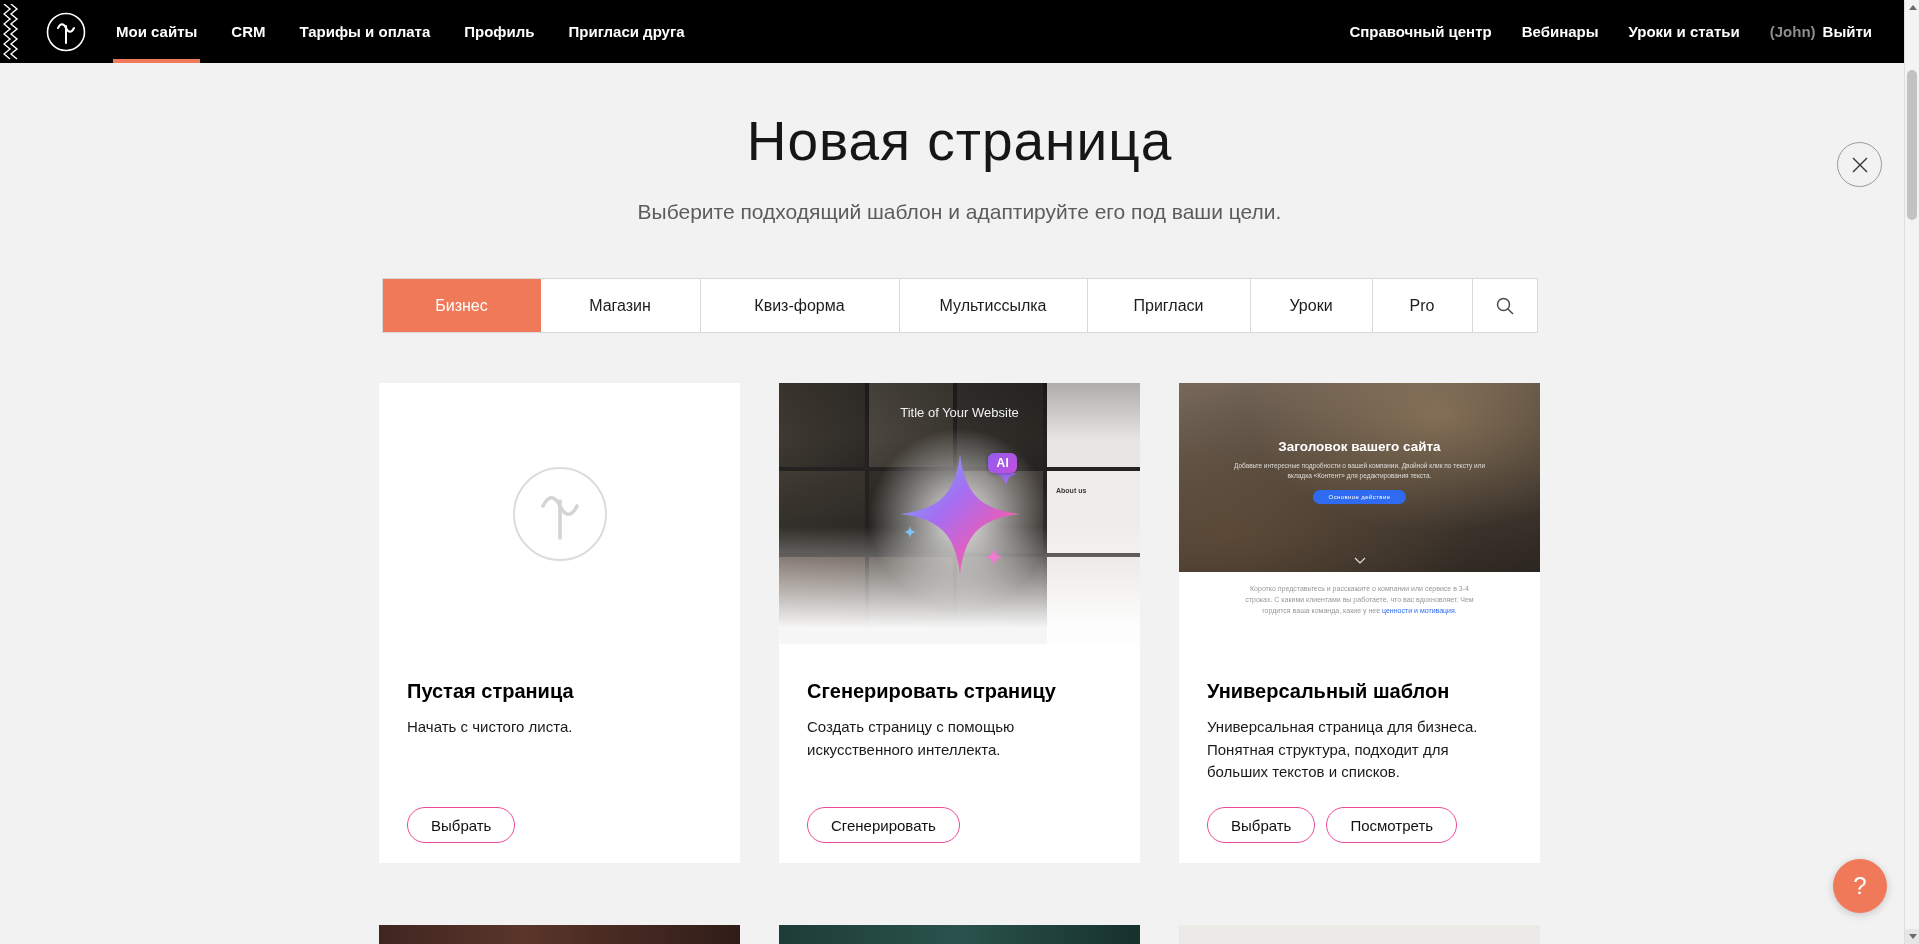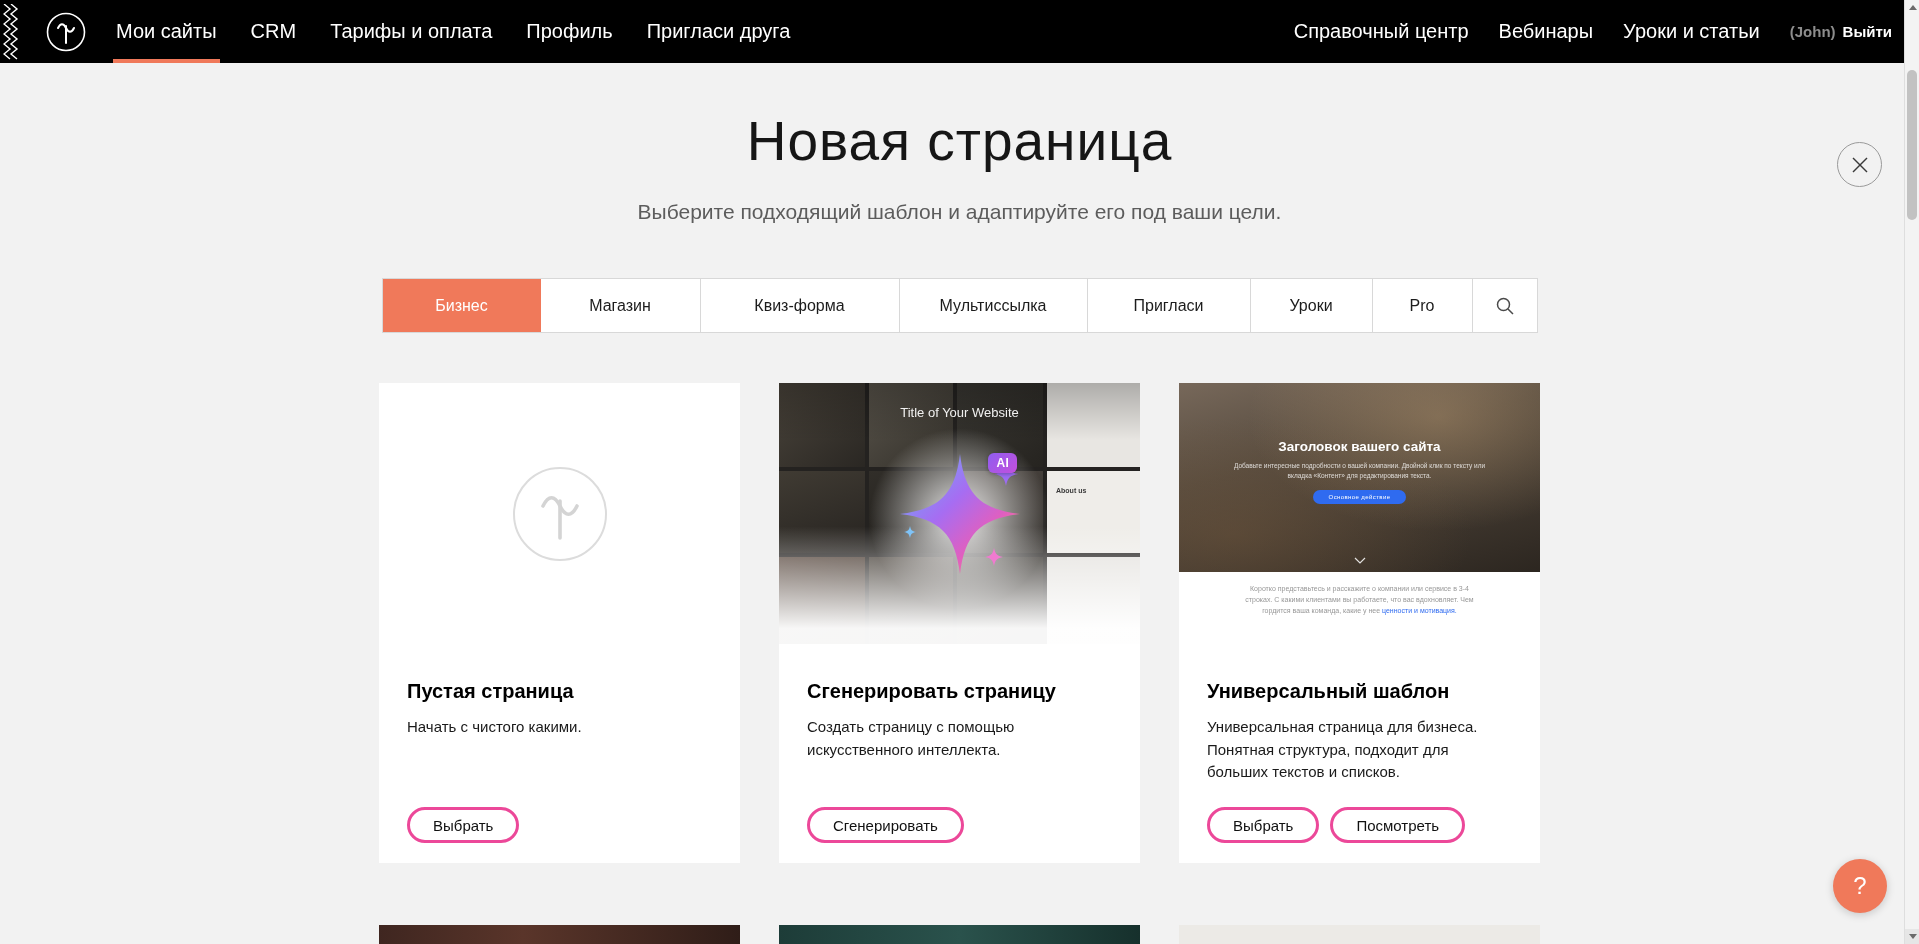--- a/index.html
+++ b/index.html
@@ -8,23 +8,23 @@
   body{
     width:1919px;height:944px;overflow:hidden;position:relative;
     background:#f2f2f2;font-family:"Liberation Sans",sans-serif;color:#111;
   }
 
   
   .navbar{height:63px;background:#000;display:flex;align-items:stretch;width:1904px;position:relative;z-index:6}
   .zigzag{width:22px;display:flex;align-items:center;justify-content:center}
   .logo{align-self:center;margin:0 30px 0 24px;cursor:pointer;display:flex}
   .nav-left{display:flex;gap:34px;align-items:stretch}
-  .nav-item{color:#fff;font-size:20px;font-weight:400;display:flex;align-items:center;position:relative;cursor:pointer;white-space:nowrap}
+  .nav-item{color:#fff;font-size:15px;font-weight:700;display:flex;align-items:center;position:relative;cursor:pointer;white-space:nowrap}
   .nav-item.active::after{content:"";position:absolute;left:-3px;right:-3px;bottom:0;height:4px;background:var(--accent)}
-  .nav-right{margin-left:auto;display:flex;gap:30px;padding-right:12px}
+  .nav-right{margin-left:auto;display:flex;gap:30px;padding-right:32px}
   .nav-user{display:flex;gap:7px;align-items:center;font-size:15px;font-weight:700;cursor:pointer}
   .nav-user .uname{color:#8d8d8d}
   .nav-user .ulogout{color:#fff}
 
   
   .page{position:relative;z-index:1}
   .page-title{margin:46px 0 0;text-align:center;font-size:55px;font-weight:300;letter-spacing:1px;color:#161616}
   .subtitle{margin:27px 0 0;text-align:center;font-size:21px;font-weight:300;color:#5c5c5c}
 
   .close-btn{position:absolute;top:33px;right:37px;width:45px;height:45px;border-radius:50%;
@@ -40,21 +40,21 @@
 
   
   .grid{width:1161px;margin:50px auto 0;display:grid;grid-template-columns:repeat(3,361px);gap:39px}
   .grid.row2{margin-top:62px}
   .card{background:#fff;height:480px;display:flex;flex-direction:column;overflow:hidden}
   .preview{height:261px;position:relative;overflow:hidden;flex:none}
   .card-body{flex:1;display:flex;flex-direction:column;padding:36px 28px 20px}
   .card-title{font-size:20px;font-weight:700;margin:0 0 13px;color:#000}
   .card-desc{font-size:15px;line-height:1.5;color:#1a1a1a;margin:0}
   .card-actions{margin-top:auto;display:flex;gap:11px}
-  .btn{height:36px;padding:0 23px;border:3px solid #ec4899;border-radius:18px;background:#fff;font-size:15px;color:#111;cursor:pointer;font-family:inherit}
+  .btn{height:36px;padding:0 23px;border:1px solid #ec4899;border-radius:18px;background:#fff;font-size:15px;color:#111;cursor:pointer;font-family:inherit}
 
   
   .blank-preview{display:flex;align-items:center;justify-content:center;background:#fff}
 
   
   .ai-preview{background:#242220}
   .mosaic{position:absolute;inset:0;display:grid;grid-template-columns:86px 84px 86px 1fr;grid-template-rows:84px 82px 1fr;gap:4px}
   .tile{background:#3a3631}
   .tile:nth-child(1){background:linear-gradient(140deg,#4a443b,#2a2723)}
   .tile:nth-child(2){background:linear-gradient(140deg,#59544b,#33302a)}
@@ -180,21 +180,21 @@
     <div class="card">
       <div class="preview blank-preview">
         <svg width="98" height="98" viewBox="-49 -49 98 98">
           <circle cx="0" cy="0" r="46" fill="none" stroke="#dcdcdc" stroke-width="2"></circle>
           <path d="M -17,-8 C -11.5,-19 -5.5,-19 0,-8 C 5.5,3 11.5,3 17,-8" fill="none" stroke="#d4d4d4" stroke-width="3.6" stroke-linecap="round"></path>
           <path d="M 0,-13 L 0,24" fill="none" stroke="#d4d4d4" stroke-width="3.6" stroke-linecap="round"></path>
         </svg>
       </div>
       <div class="card-body">
         <h3 class="card-title">Пустая страница</h3>
-        <p class="card-desc">Начать с чистого какими.</p>
+        <p class="card-desc">Начать с чистого листа.</p>
         <div class="card-actions">
           <button class="btn">Выбрать</button>
         </div>
       </div>
     </div>
 
     <div class="card">
       <div class="preview ai-preview">
         <div class="mosaic">
           <div class="tile"></div>

